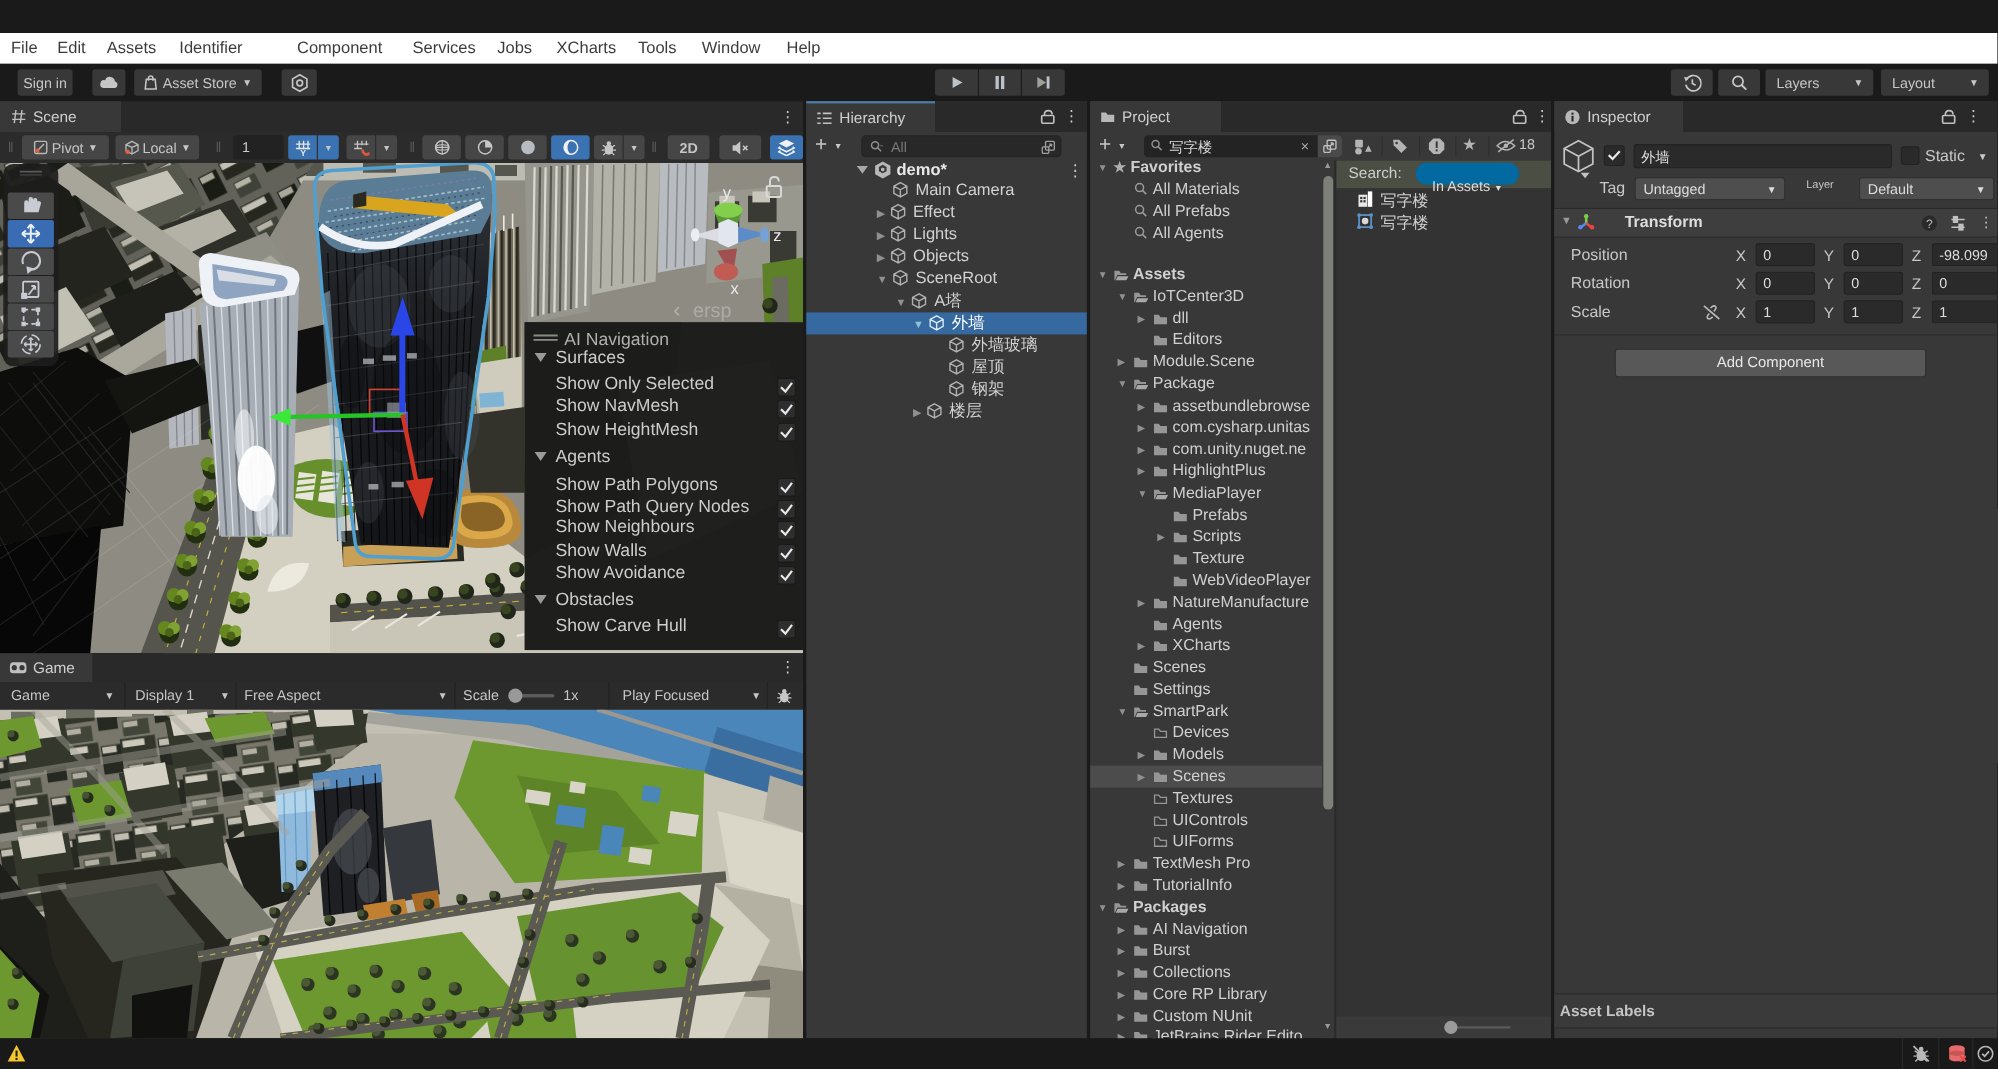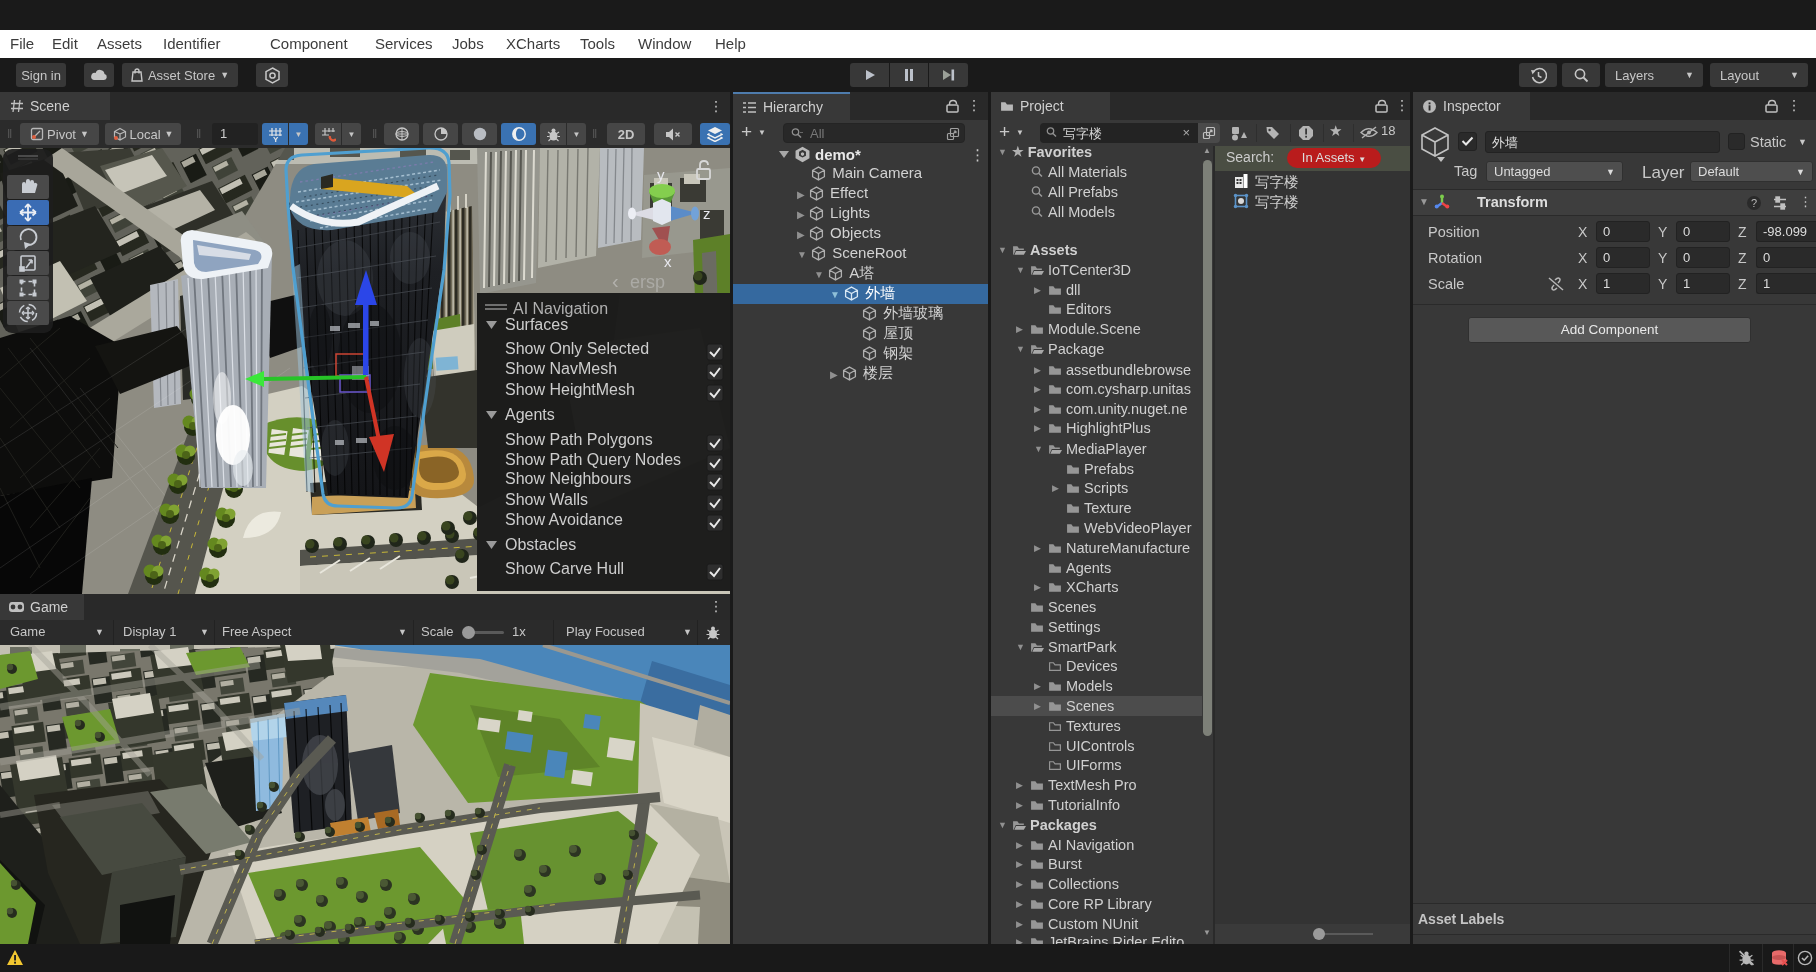--- a/index.html
+++ b/index.html
@@ -966,21 +966,21 @@
             <path d="M8.7 8.2 L12 11.5" stroke="#9a9a9a" stroke-width="1.5"></path>
           </svg>
           <span style="margin-left:4px;">All Prefabs</span>
         </div>
       <div class="abs" style="left:23px;top:110px;height:20px;display:flex;align-items:center;white-space:nowrap;">
           <span style="width:16px;flex:none;color:#909090;font-size:9px;padding-left:2px;"></span>
           <svg width="14" height="14" viewBox="0 0 14 14" style="flex:none;">
             <circle cx="6" cy="5.5" r="3.6" fill="none" stroke="#9a9a9a" stroke-width="1.4"></circle>
             <path d="M8.7 8.2 L12 11.5" stroke="#9a9a9a" stroke-width="1.5"></path>
           </svg>
-          <span style="margin-left:4px;">All Models</span>
+          <span style="margin-left:4px;">All Agents</span>
         </div>
       <div class="abs" style="left:5px;top:148px;height:20px;display:flex;align-items:center;white-space:nowrap;font-weight:bold;">
           <span style="width:16px;flex:none;color:#909090;font-size:9px;padding-left:2px;">▼</span>
           <svg width="14" height="12" viewBox="0 0 13 11" style="flex:none;">
             <path d="M1 2 L5 2 L6.5 4 L11 4 L11 5.5 L3.5 5.5 L1.5 10 L1 10 Z" fill="#969696"></path>
             <path d="M3.8 6.5 L13 6.5 L11 10 L2.2 10 Z" fill="#a8a8a8"></path>
           </svg>
           <span style="margin-left:4px;">Assets</span>
         </div>
       <div class="abs" style="left:23px;top:168px;height:20px;display:flex;align-items:center;white-space:nowrap;">
@@ -1237,21 +1237,21 @@
     </div>
     <div class="abs" style="left:211px;top:54px;width:11px;height:798px;background:#383838;">
       <span class="abs" style="left:1px;top:0px;color:#9a9a9a;font-size:8px;">▲</span>
       <div class="abs" style="left:1px;top:14px;width:9px;height:576px;background:#7d8078;border-radius:5px;"></div>
       <span class="abs" style="left:1px;top:782px;color:#9a9a9a;font-size:8px;">▼</span>
     </div>
     <div class="abs" style="left:222px;top:54px;width:2px;height:798px;background:#2a2a2a;"></div>
     <div class="abs" style="left:224px;top:54px;width:195px;height:798px;background:#333333;">
       <div class="abs" style="left:0;top:0;width:195px;height:25px;background:#4a4e43;">
         <span class="abs" style="left:11px;top:3px;color:#cccccc;font-size:14px;">Search:</span>
-        <div class="abs" style="left:72px;top:2px;width:94px;height:20px;background:#b91c1c;border-radius:10px;color:#dddddd;font-size:13px;text-align:center;padding-top:2px;">In Assets <span style="font-size:8px;">▼</span></div>
+        <div class="abs" style="left:72px;top:2px;width:94px;height:20px;background:#0369a1;border-radius:10px;color:#dddddd;font-size:13px;text-align:center;padding-top:14px;">In Assets <span style="font-size:8px;">▼</span></div>
       </div>
       <div class="abs" style="left:0;top:25px;width:195px;height:20px;color:#d0d0d0;font-size:14.5px;">
         <svg class="abs" style="left:18px;top:2px;" width="16" height="16" viewBox="0 0 16 16">
             <rect x="2" y="4" width="8" height="11" fill="#e8e8e8"></rect>
             <rect x="10.5" y="1" width="4" height="14" fill="#ffffff"></rect>
             <g fill="#333">
               <rect x="3.5" y="6" width="2" height="2"></rect>
               <rect x="6.5" y="6" width="2" height="2"></rect>
               <rect x="3.5" y="9" width="2" height="2"></rect>
               <rect x="6.5" y="9" width="2" height="2"></rect>
@@ -1302,21 +1302,21 @@
       <svg width="13" height="11" viewBox="0 0 13 11" style="margin:3px 0 0 2px;">
           <path d="M1.5 5 L5 8.5 L11.5 1.5" stroke="#e8e8e8" stroke-width="2" fill="none"></path>
         </svg>
     </div>
     <div class="abs" style="left:72px;top:39px;width:235px;height:22px;background:#2a2a2a;border:1px solid #222;border-radius:3px;color:#e0e0e0;font-size:13px;padding:2px 0 0 6px;">外墙</div>
     <div class="abs" style="left:315px;top:41px;width:17px;height:17px;background:#2a2a2a;border:1px solid #222;border-radius:3px;"></div>
     <div class="abs" style="left:337px;top:42px;color:#c8c8c8;font-size:14.5px;">Static</div>
     <span class="abs" style="left:385px;top:45px;color:#c8c8c8;font-size:9px;">▼</span>
     <div class="abs" style="left:41px;top:71px;color:#c8c8c8;font-size:14.5px;">Tag</div>
     <div class="abs" style="left:73px;top:69px;width:137px;height:21px;background:#4e4e4e;border:1px solid #303030;border-radius:3px;color:#dddddd;font-size:13px;padding:2px 0 0 7px;">Untagged<span class="abs" style="right:7px;top:5px;font-size:9px;">▼</span></div>
-    <div class="abs" style="left:229px;top:71px;color:#c8c8c8;font-size:17px;">Layer</div>
+    <div class="abs" style="left:229px;top:71px;color:#c8c8c8;font-size:10px;">Layer</div>
     <div class="abs" style="left:277px;top:69px;width:123px;height:21px;background:#4e4e4e;border:1px solid #303030;border-radius:3px;color:#dddddd;font-size:13px;padding:2px 0 0 7px;">Default<span class="abs" style="right:7px;top:5px;font-size:9px;">▼</span></div>
     <div class="abs" style="left:0;top:97px;width:403px;height:1px;background:#2a2a2a;"></div>
     <div class="abs" style="left:0;top:98px;width:403px;height:26px;background:#3e3e3e;border-bottom:1px solid #2a2a2a;">
       <span class="abs" style="left:6px;top:6px;color:#999;font-size:10px;">▼</span>
       <svg class="abs" style="left:20px;top:4px;" width="18" height="18" viewBox="0 0 18 18">
           <path d="M9 9 L9 2" stroke="#7ccc4c" stroke-width="2.4"></path>
           <circle cx="9" cy="2.6" r="2" fill="#7ccc4c"></circle>
           <path d="M9 9 L3.5 13" stroke="#5588ee" stroke-width="2.4"></path>
           <circle cx="3.7" cy="12.6" r="2" fill="#5588ee"></circle>
           <path d="M9 9 L14.5 13" stroke="#ee4444" stroke-width="2.4"></path>

